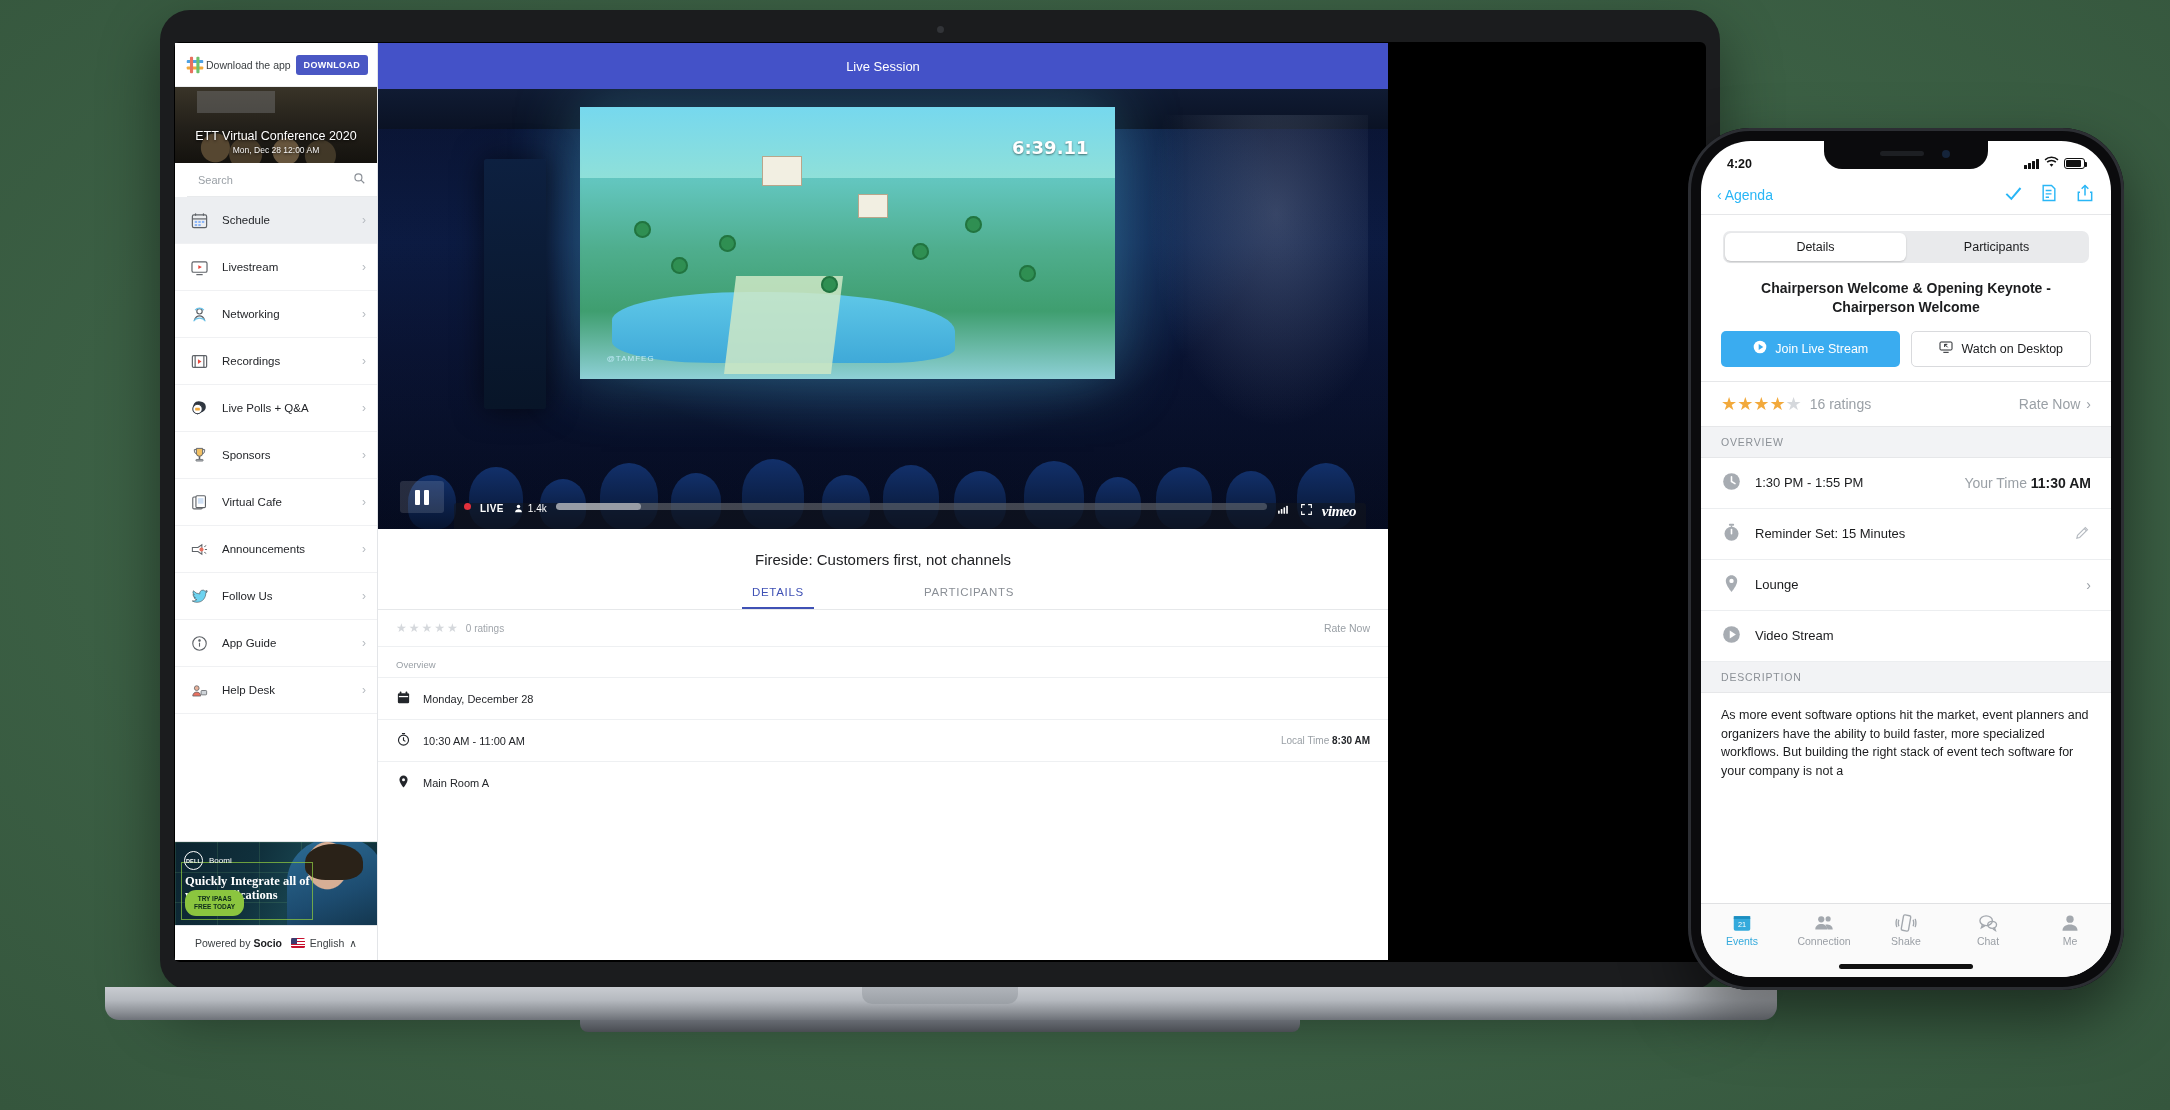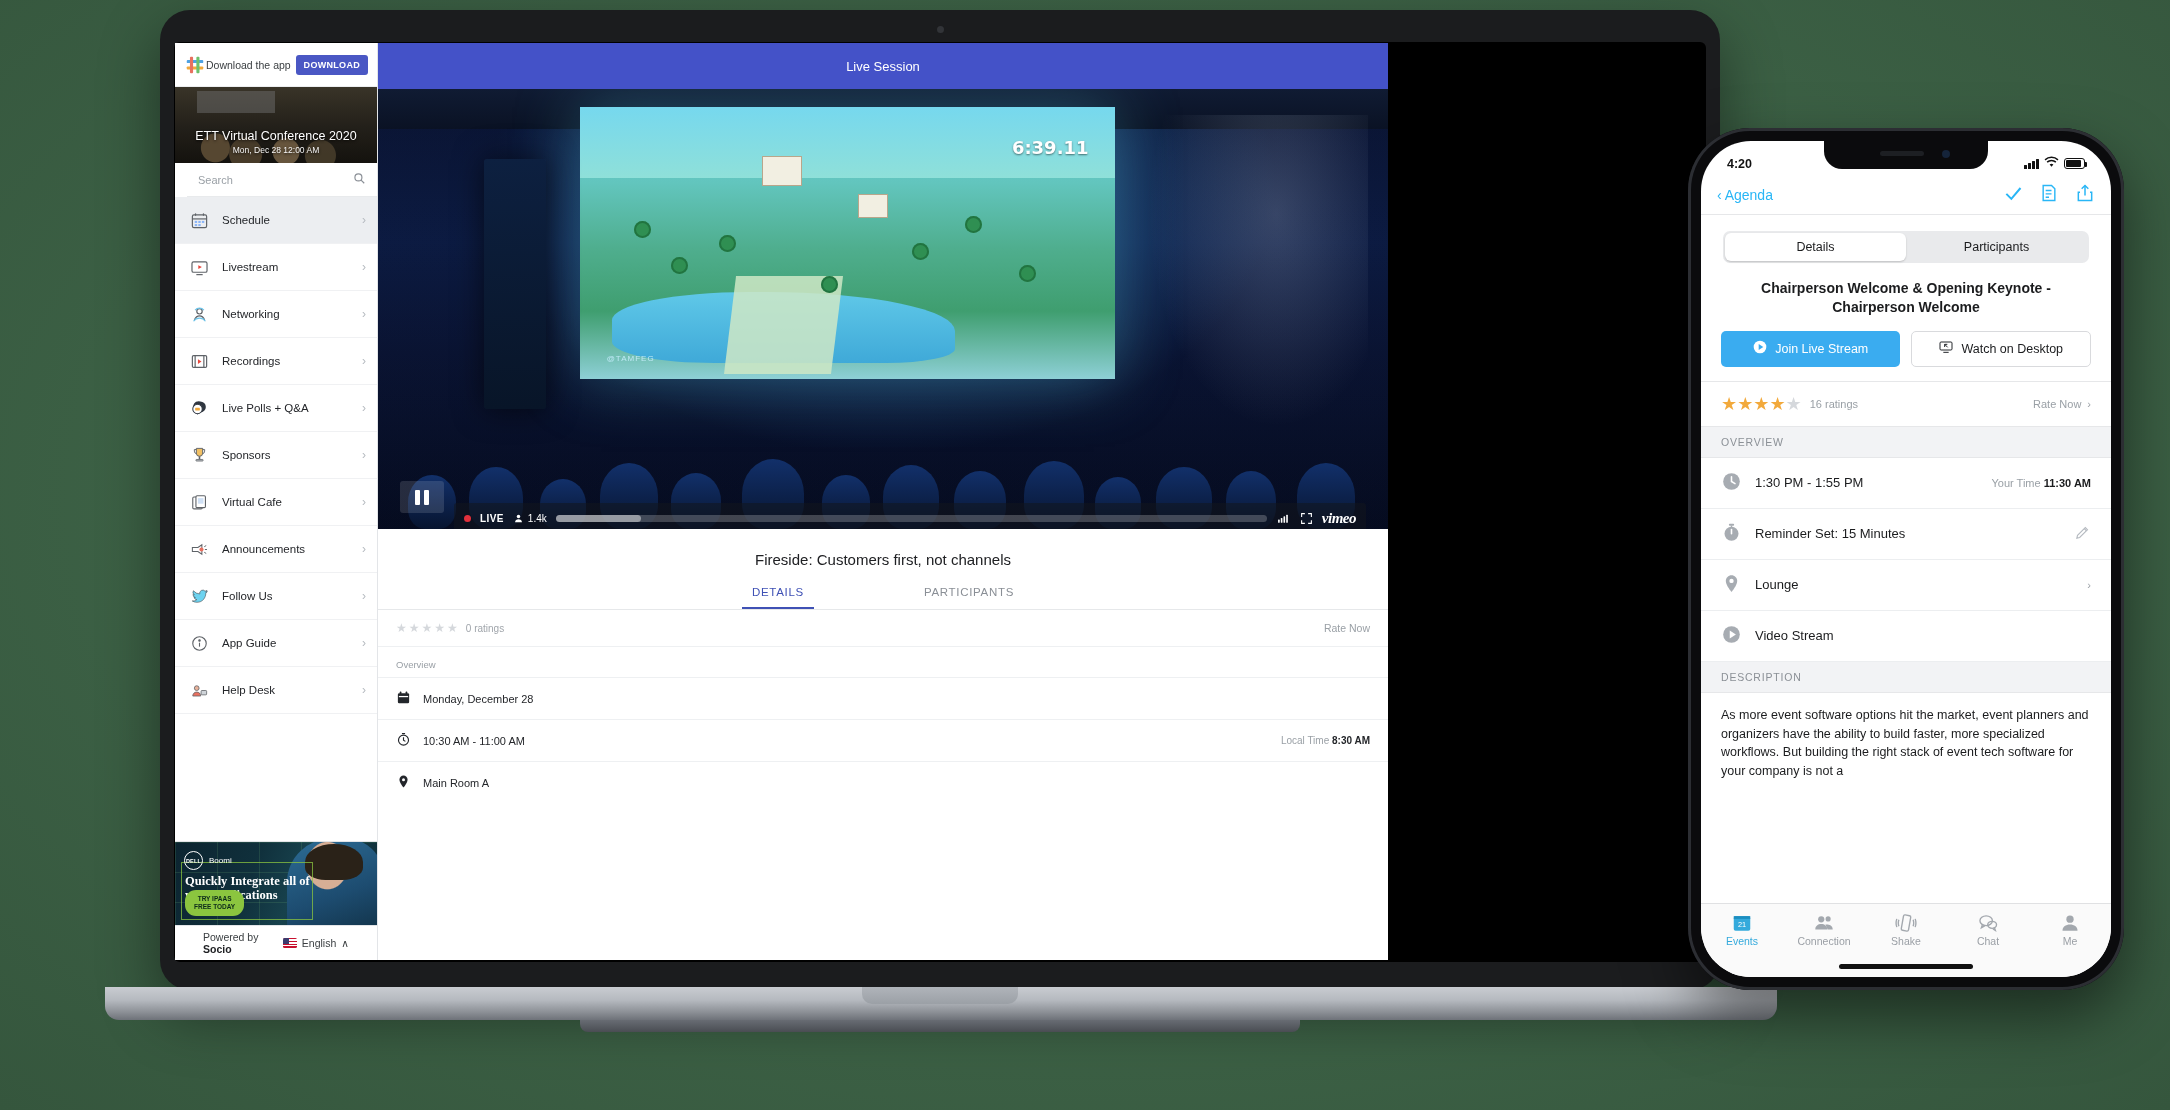--- a/index.html
+++ b/index.html
@@ -107,22 +107,22 @@
   .ad-boomi { color:#fff; font-size:8px; }
   .ad-head { position:absolute; left:10px; top:32px; color:#fff; font-size:12.5px;
              font-weight:bold; line-height:1.15; width:135px;
              font-family:"Liberation Serif", serif; }
   .ad-cta { position:absolute; left:10px; bottom:9px; background:#8bc53f; color:#0d2b1a;
             font-size:6.5px; font-weight:bold; line-height:1.2; padding:5px 9px;
             border-radius:11px; text-align:center; }
   .ad-green-box { position:absolute; left:6px; top:20px; width:132px; height:58px;
             border:1.5px solid rgba(139,197,63,.75); }
 
-  .powered { height:35px; display:flex; align-items:center; justify-content:flex-end;
-             padding:0 28px; border-top:1px solid #e3e5e8; background:#fff; }
+  .powered { height:35px; display:flex; align-items:center; justify-content:space-between;
+             padding:0 20px; border-top:1px solid #e3e5e8; background:#fff; }
   .powered-l { font-size:10.5px; color:#3c4043; }
   .powered-l b { color:#202124; }
   .powered-r { font-size:10.5px; color:#3c4043; display:flex; align-items:center; gap:5px; }
   .flag { width:14px; height:10px; position:relative; border-radius:1.5px; overflow:hidden;
           display:inline-block; background:
           repeating-linear-gradient(180deg,#c8102e 0 1.4px,#fff 1.4px 2.8px); }
   .flag:after { content:""; position:absolute; left:0; top:0; width:6px; height:5.5px;
                 background:#3c3b6e; }
 
   
@@ -163,21 +163,21 @@
      background:linear-gradient(180deg,#12306a,#07142f); }
   .spot-r { position:absolute; right:2%; top:6%; width:230px; height:330px;
      background:radial-gradient(ellipse at 60% 30%, rgba(210,225,245,.22), transparent 65%); }
 
   .ctrlbar { position:absolute; left:22px; right:22px; bottom:16px; height:32px;
      display:flex; align-items:center; gap:10px; }
   .playbtn { width:44px; height:32px; background:rgba(255,255,255,.13);
      border-radius:3px; display:flex; align-items:center; justify-content:center; gap:4px; }
   .pbar { width:5px; height:15px; background:#fff; border-radius:1px; }
   .trackwrap { flex:1; height:32px; background:rgba(18,22,30,.55); border-radius:3px;
-     display:flex; align-items:center; padding:0 10px; gap:9px;margin-top:43px; }
+     display:flex; align-items:flex-start; padding:0 10px; gap:9px;margin-top:43px; }
   .livedot { width:7px; height:7px; background:#e2303c; border-radius:50%; }
   .livetxt { color:#fff; font-size:10px; font-weight:bold; letter-spacing:.4px; }
   .viewers { color:#fff; font-size:10px; display:flex; align-items:center; gap:4px; }
   .track { flex:1; height:7px; background:rgba(255,255,255,.22); border-radius:4px;
            position:relative; }
   .track:after{ content:""; position:absolute; left:0; top:0; height:100%; width:12%;
            background:rgba(255,255,255,.45); border-radius:4px; }
   .ctrl-ico { color:#fff; display:flex; align-items:center; }
   .vimeo { color:#fff; font-size:15px; font-style:italic; font-weight:bold;
            font-family:"Liberation Serif", serif; letter-spacing:-.5px; }
@@ -248,21 +248,21 @@
      justify-content:center; gap:7px; font-size:12.5px; }
 
   .ph-rate { display:flex; align-items:center; padding:11px 20px; border-bottom:1px solid #e6e7e9;
      border-top:1px solid #e6e7e9; margin-top:14px; }
   .ph-rate .star { font-size:18px; }
   .ph-sec { background:#f2f3f5; padding:9px 20px; font-size:10.5px; color:#8b9096;
      letter-spacing:.8px; border-bottom:1px solid #e6e7e9; }
   .ph-row { display:flex; align-items:center; gap:13px; padding:13px 20px;
      border-bottom:1px solid #eceef0; font-size:13px; color:#1b1c1e; }
   .ph-row .spacer { flex:1; }
-  .ph-right { font-size:11px; color:#9aa0a6; }
+  .ph-right { font-size:14px; color:#9aa0a6; }
   .ph-right b { color:#1b1c1e; }
   .chip { font-size:10.5px; color:#fff; padding:3px 7px; border-radius:4px; }
   .ph-desc { padding:13px 20px 0; font-size:12.5px; line-height:1.5; color:#1b1c1e; }
 
   .tabbar { position:absolute; left:0; right:0; bottom:0; height:74px;
      background:#fafafa; border-top:1px solid #e0e1e3; display:flex;
      padding-top:7px; }
   .tb { flex:1; text-align:center; font-size:10.5px; color:#9a9fa5; }
   .tb.on { color:#34aadc; }
   .tb-ic { height:24px; display:flex; align-items:center; justify-content:center; }

